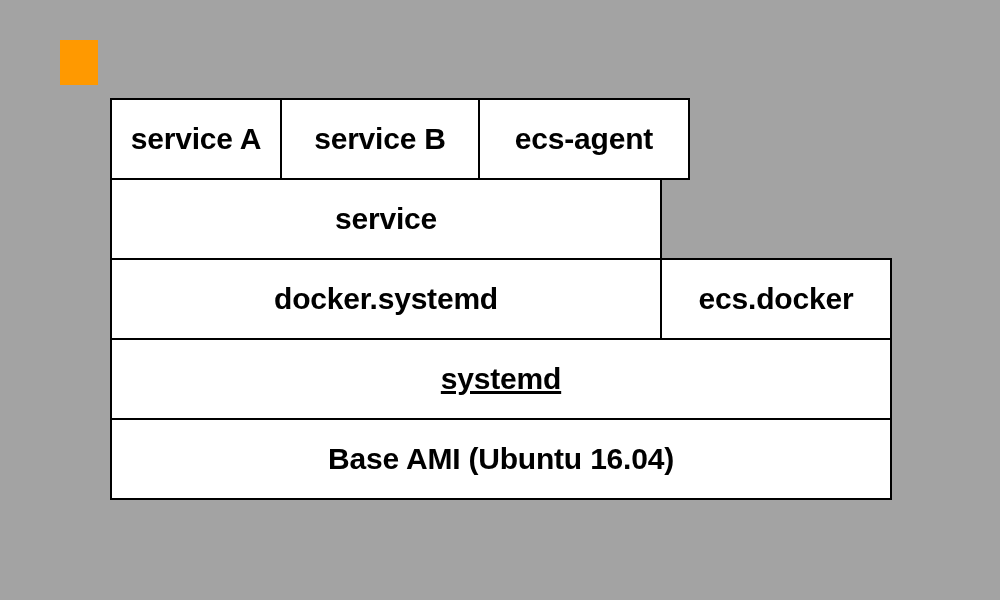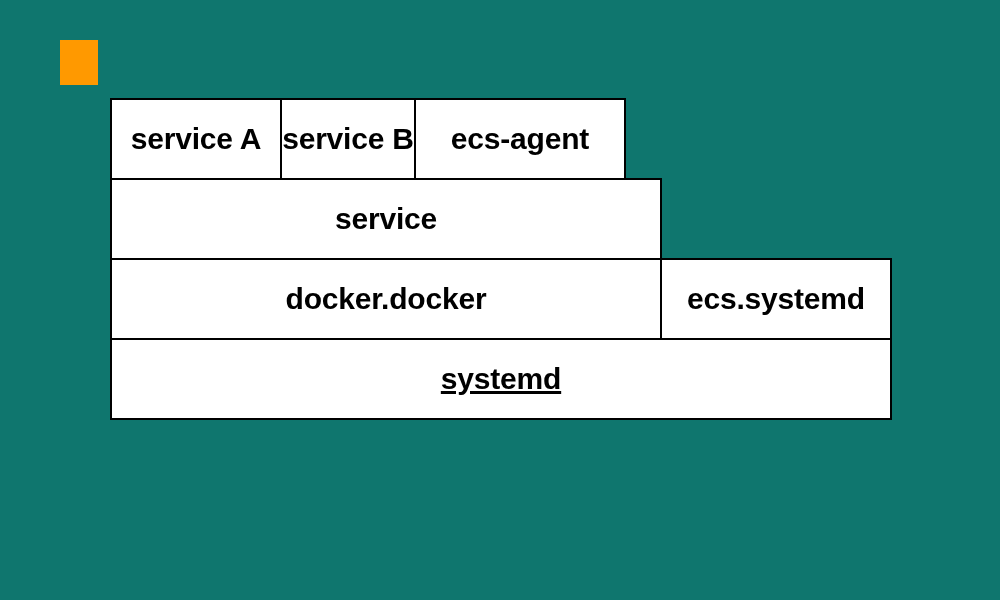--- a/index.html
+++ b/index.html
@@ -10,21 +10,21 @@
   body {
     width: 1000px;
     height: 600px;
     overflow: hidden;
     font-family: "Liberation Sans", sans-serif;
   }
   #stage {
     position: relative;
     width: 1000px;
     height: 600px;
-    background: #0f766e;
+    background: #a3a3a3;
   }
   .logo-square {
     position: absolute;
     left: 60px;
     top: 40px;
     width: 38px;
     height: 45px;
     background: #ff9900;
   }
   .stack {
@@ -53,21 +53,21 @@
     font-weight: bold;
     font-size: 30px;
     line-height: 1;
     letter-spacing: -0.2px;
     white-space: nowrap;
   }
   .box:first-child {
     margin-left: 0;
   }
   .w-serviceA { width: 172px; }
-  .w-serviceB { width: 136px; text-align: center; }
+  .w-serviceB { width: 200px; text-align: center; }
   .w-ecsagent { width: 212px; }
   .w-docker   { width: 552px; }
   .w-dockersvc{ width: 552px; }
   .w-ecssvc   { width: 232px; }
   .w-systemd  { width: 782px; text-decoration: underline; }
   .w-baseami  { width: 782px; }
 </style>
 </head>
 <body>
 
@@ -81,23 +81,26 @@
       <div class="box w-serviceA">service A</div>
       <div class="box w-serviceB">service B</div>
       <div class="box w-ecsagent">ecs-agent</div>
     </div>
 
     <div class="row">
       <div class="box w-docker">service</div>
     </div>
 
     <div class="row">
-      <div class="box w-dockersvc">docker.docker</div>
-      <div class="box w-ecssvc">ecs.systemd</div>
+      <div class="box w-dockersvc">docker.systemd</div>
+      <div class="box w-ecssvc">ecs.docker</div>
     </div>
 
     <div class="row">
       <div class="box w-systemd">systemd</div>
     </div>
 
+    <div class="row">
+      <div class="box w-baseami">Base AMI (Ubuntu 16.04)</div>
+    </div>
 
   </div>
 </div>
 
 </body></html>

